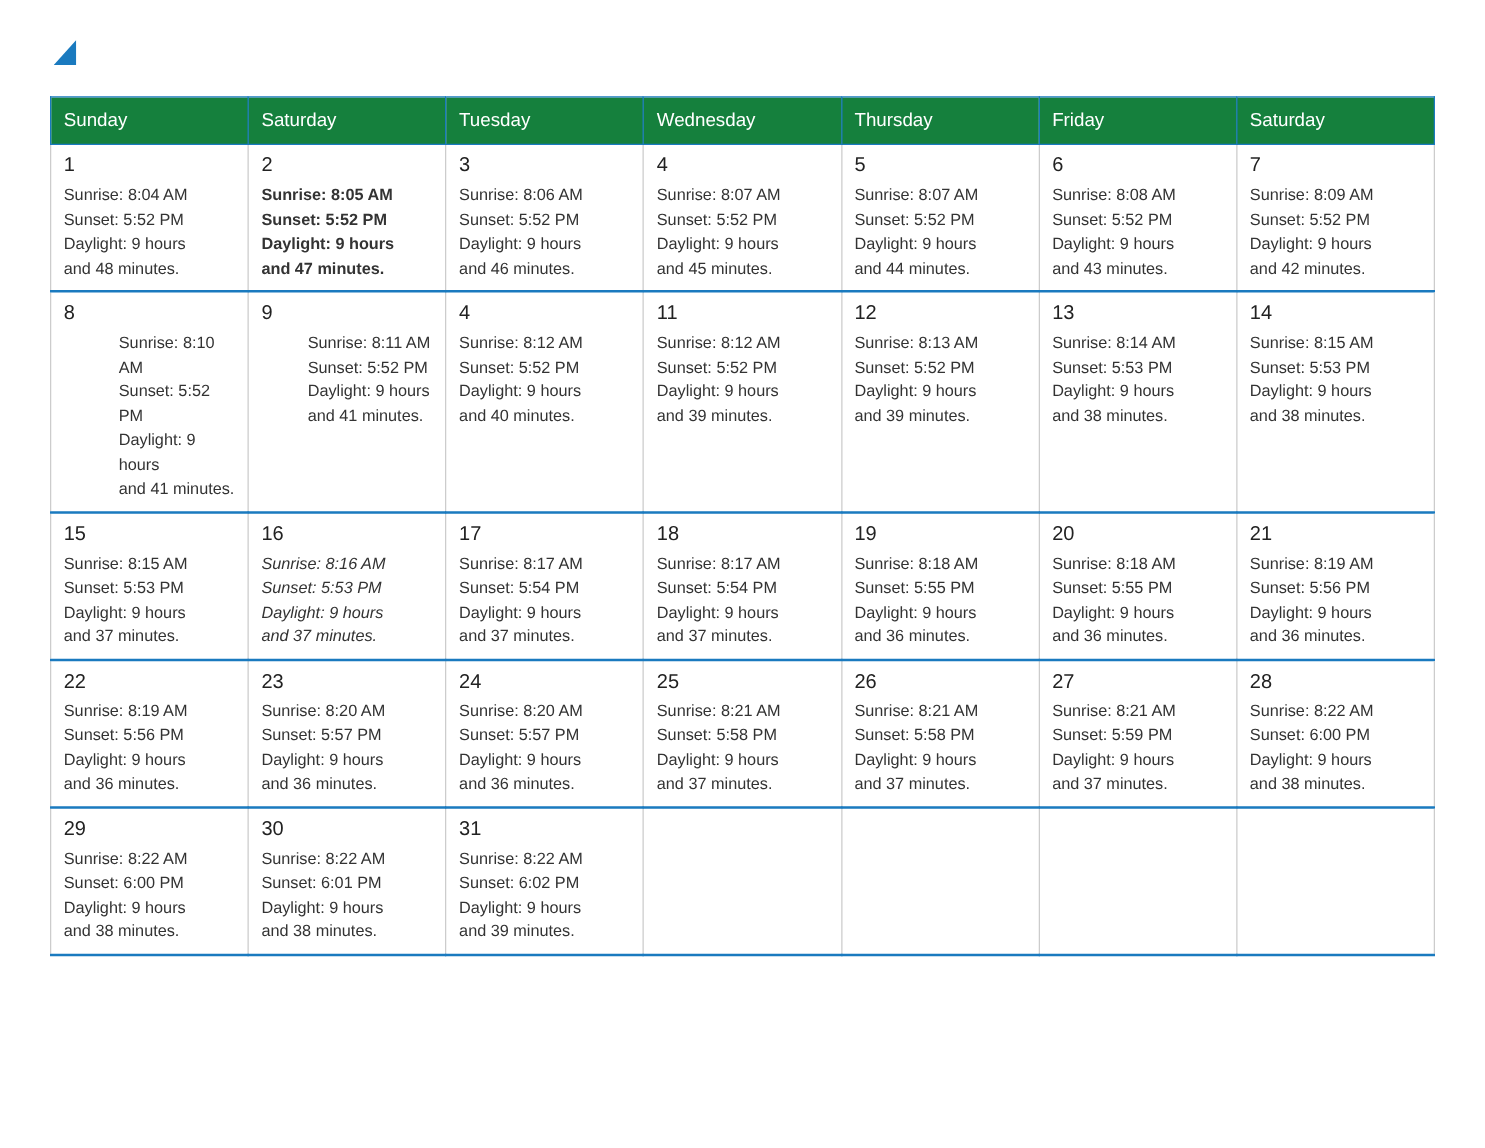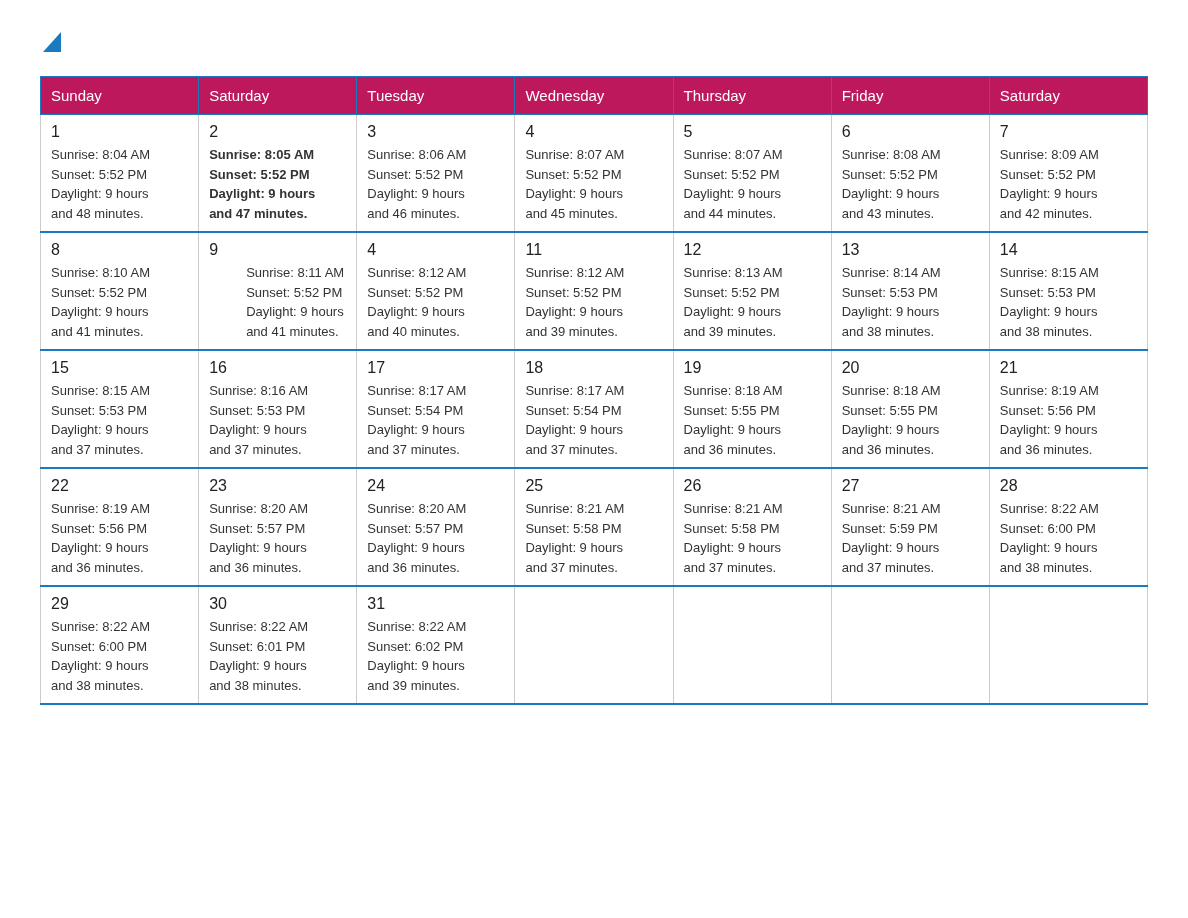--- a/index.html
+++ b/index.html
@@ -50,21 +50,21 @@
       font-size: 20px;
       color: #444;
       margin-top: 4px;
     }
     table {
       width: 100%;
       border-collapse: collapse;
       table-layout: fixed;
     }
     thead tr {
-      background-color: #be185d;
+      background-color: #15803d;
     }
     thead th {
       color: #fff;
       font-size: 15px;
       font-weight: normal;
       padding: 10px 10px;
       text-align: left;
       border: 1px solid #1a7abf;
     }
     tbody td {
@@ -176,21 +176,21 @@
           <div class="day-number">7</div>
           <div class="day-info" style="white-space: pre-line;">Sunrise: 8:09 AM
 Sunset: 5:52 PM
 Daylight: 9 hours
 and 42 minutes.</div>
         </td>
       </tr>
       <tr>
         <td>
           <div class="day-number">8</div>
-          <div class="day-info" style="white-space: pre-line;">Sunrise: 8:10 AM
+          <div class="day-info" style="white-space: pre-line; margin-left: 44px;">Sunrise: 8:10 AM
 Sunset: 5:52 PM
 Daylight: 9 hours
 and 41 minutes.</div>
         </td>
         <td>
           <div class="day-number">9</div>
           <div class="day-info" style="white-space: pre-line; margin-left: 37px;">Sunrise: 8:11 AM
 Sunset: 5:52 PM
 Daylight: 9 hours
 and 41 minutes.</div>
@@ -234,21 +234,21 @@
       <tr>
         <td>
           <div class="day-number">15</div>
           <div class="day-info" style="white-space: pre-line;">Sunrise: 8:15 AM
 Sunset: 5:53 PM
 Daylight: 9 hours
 and 37 minutes.</div>
         </td>
         <td>
           <div class="day-number">16</div>
-          <div class="day-info" style="white-space: pre-line;">Sunrise: 8:16 AM
+          <div class="day-info" style="white-space: pre-line; font-style: italic;">Sunrise: 8:16 AM
 Sunset: 5:53 PM
 Daylight: 9 hours
 and 37 minutes.</div>
         </td>
         <td>
           <div class="day-number">17</div>
           <div class="day-info" style="white-space: pre-line;">Sunrise: 8:17 AM
 Sunset: 5:54 PM
 Daylight: 9 hours
 and 37 minutes.</div>

